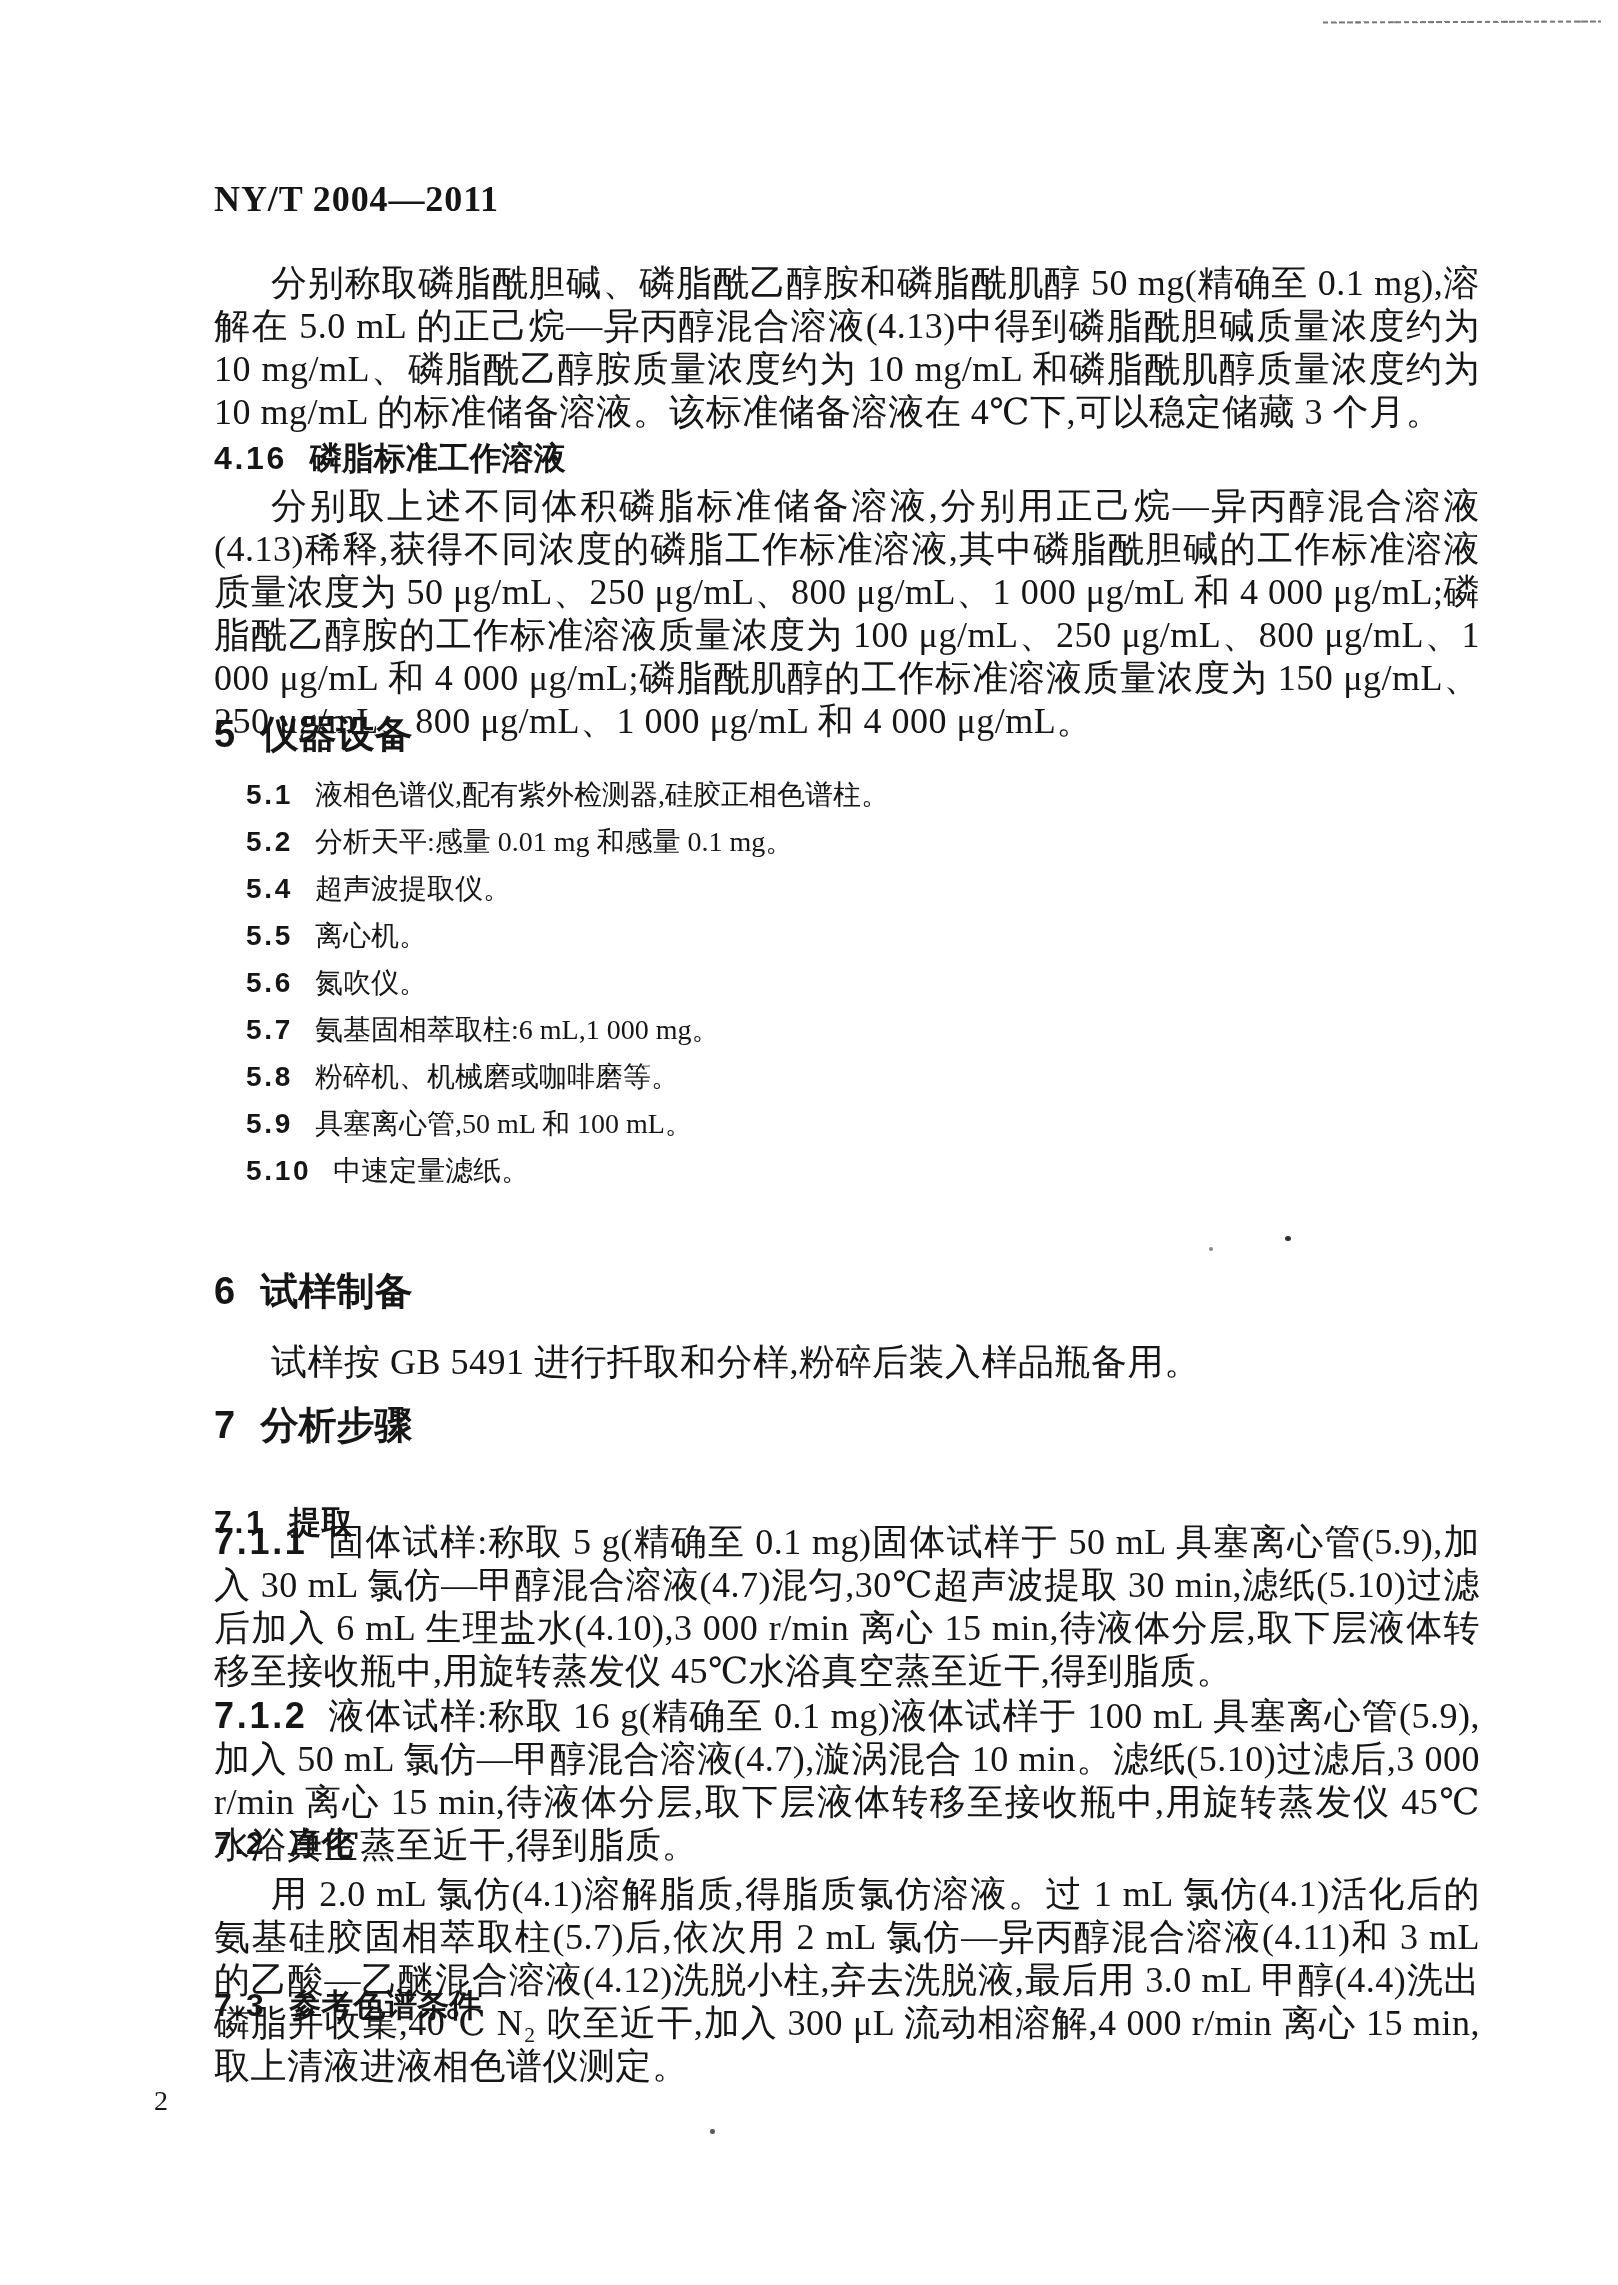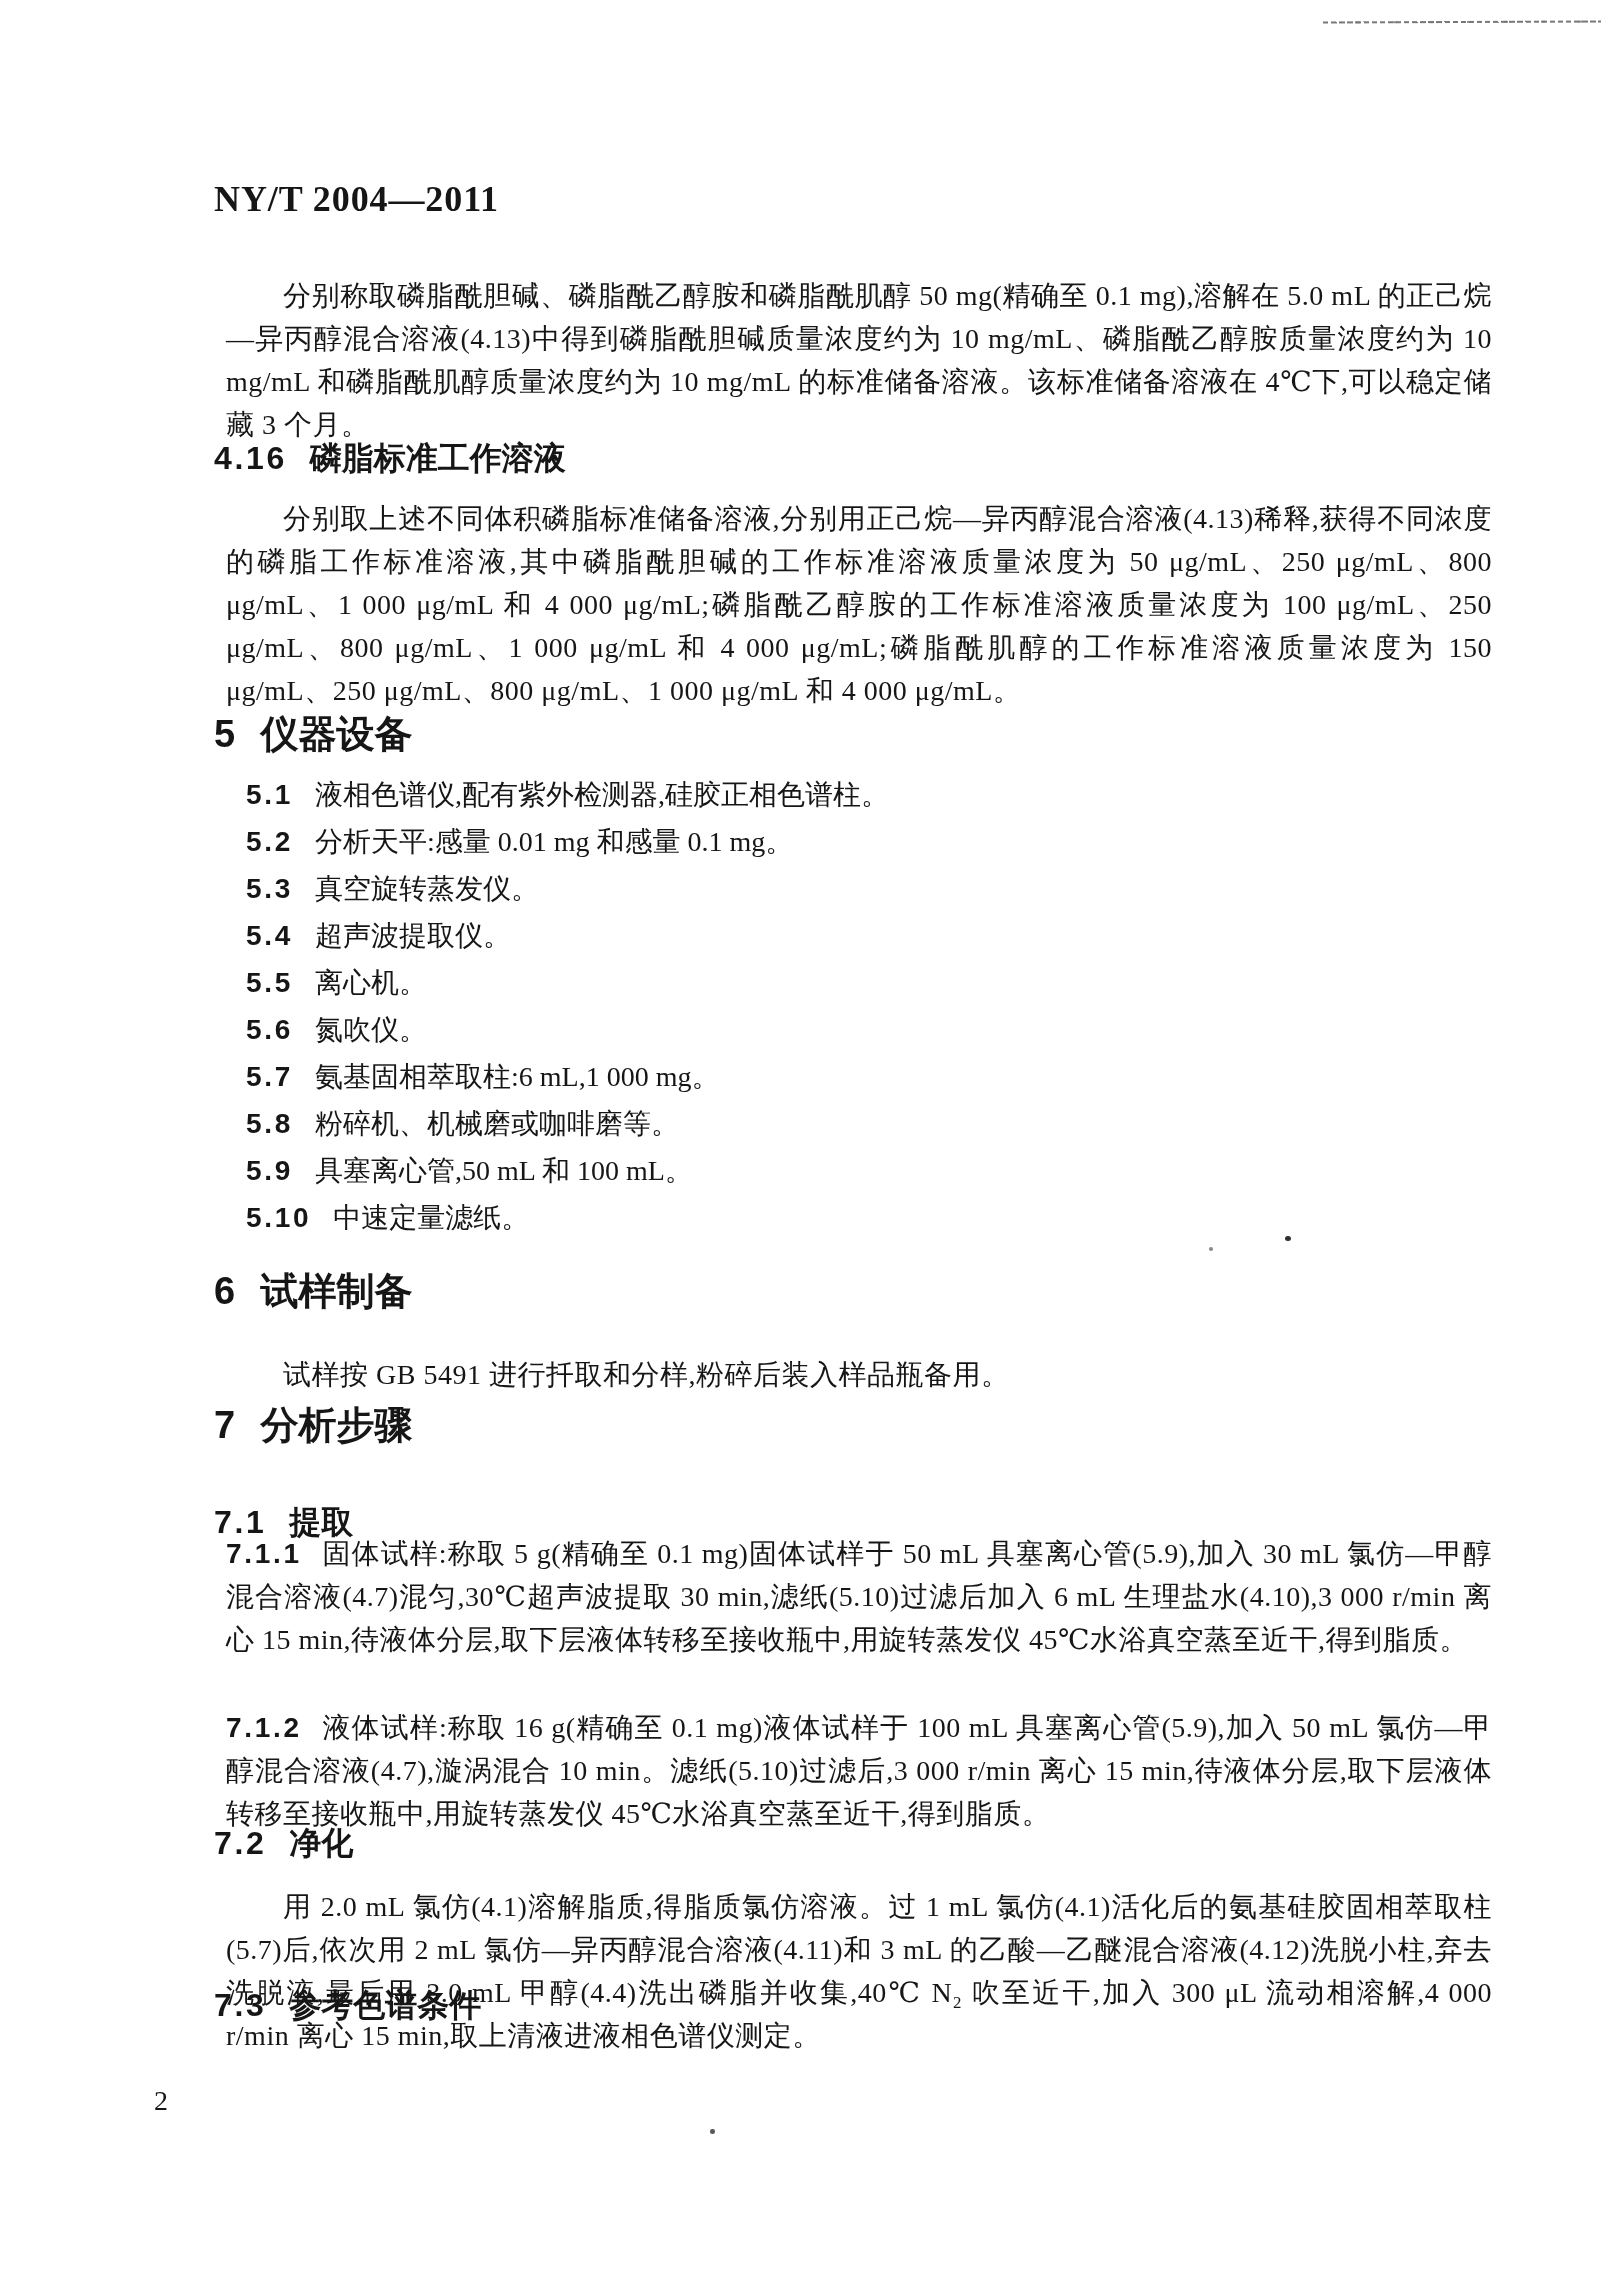--- a/index.html
+++ b/index.html
@@ -7,22 +7,22 @@
     position:relative;
     width:1618px;
     height:2150px;
     background:#ffffff;
     color:#161616;
     font-family:"Liberation Serif","DejaVu Serif",serif;
     overflow:hidden;
   }
   .abs{position:absolute;left:214px;width:1266px;}
   .para{
-    margin:12px;
-    font-size:28px;
+    margin:0;
+    font-size:36px;
     line-height:43px;
     text-align:justify;
     letter-spacing:0.5px;
   }
   .indent{text-indent:57px;}
   .tight{line-height:43px;}
   
   .h{
     font-family:"Liberation Sans","DejaVu Sans",sans-serif;
     font-weight:bold;
@@ -103,23 +103,20 @@
   </div>
 
   <div class="abs" style="top:771px">
     <div class="item">
       <span class="inum">5.1</span><span>液相色谱仪,配有紫外检测器,硅胶正相色谱柱。</span>
     </div>
     <div class="item">
       <span class="inum">5.2</span><span>分析天平:感量 0.01 mg 和感量 0.1 mg。</span>
     </div>
     <div class="item">
-      <span class="inum">5.3</span><span>真空旋转蒸发仪。</span>
-    </div>
-    <div class="item">
       <span class="inum">5.4</span><span>超声波提取仪。</span>
     </div>
     <div class="item">
       <span class="inum">5.5</span><span>离心机。</span>
     </div>
     <div class="item">
       <span class="inum">5.6</span><span>氮吹仪。</span>
     </div>
     <div class="item">
       <span class="inum">5.7</span><span>氨基固相萃取柱:6 mL,1 000 mg。</span>

